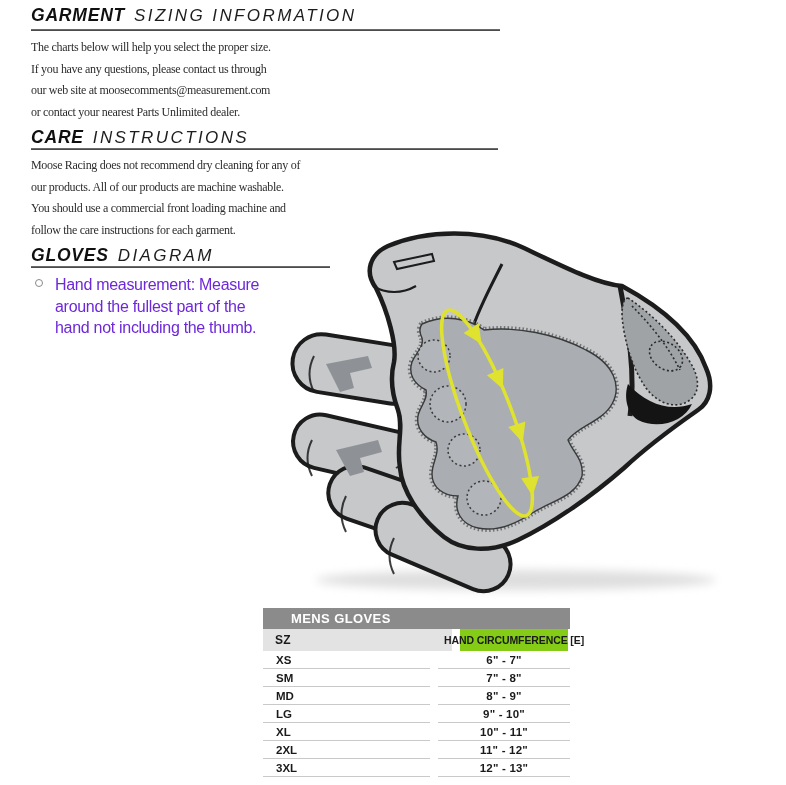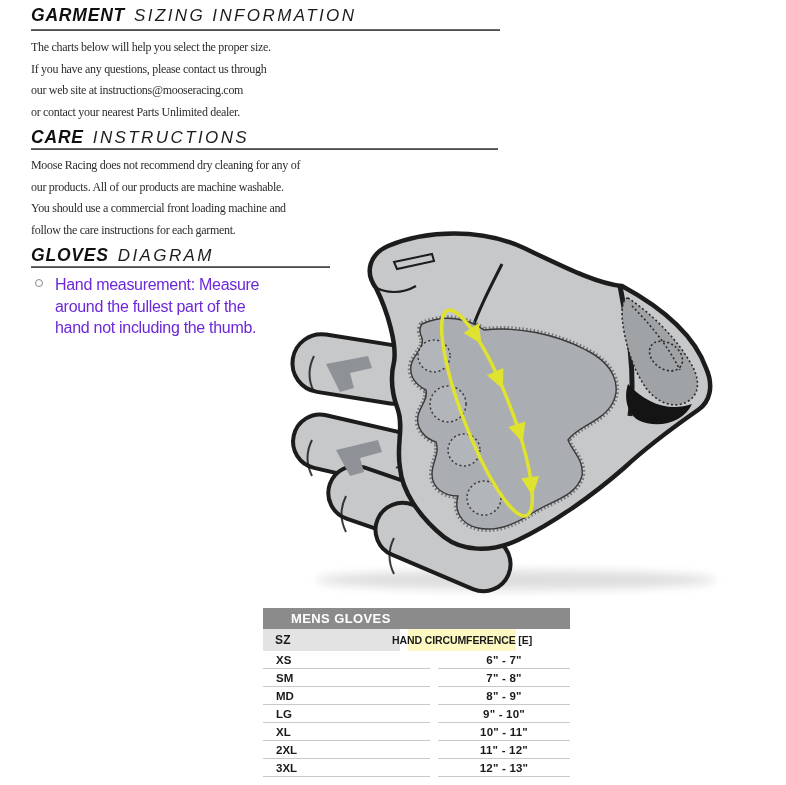--- a/index.html
+++ b/index.html
@@ -22,26 +22,26 @@
   
   .diagram{position:absolute;left:276px;top:228px;width:510px;height:378px;}
   
   .sizetable{position:absolute;left:263px;top:608px;width:307px;}
   .ttitle{
     height:21px;background:#8b8b8b;color:#ffffff;font-weight:700;font-size:13px;
     letter-spacing:.4px;display:flex;align-items:center;padding-left:28px;box-sizing:border-box;
   }
   .thead{display:flex;height:22px;}
   .thead .hl{
-    width:137px;background:#e3e3e3;display:flex;align-items:center;padding-left:12px;
+    width:189px;background:#e3e3e3;display:flex;align-items:center;padding-left:12px;
     box-sizing:border-box;font-weight:700;font-size:12px;color:#1a1a1a;letter-spacing:.2px;
   }
   .thead .gap{width:8px;background:#ffffff;}
   .thead .hr{
-    width:108px;background:#fef9c3;display:flex;align-items:center;justify-content:center;
+    width:108px;background:#84cc16;display:flex;align-items:center;justify-content:center;
     font-weight:700;font-size:10.5px;color:#1a1a1a;letter-spacing:-.1px;white-space:nowrap;
   }
   .trow{display:flex;height:18px;}
   .trow .cl{
     width:167px;border-bottom:1px solid #c9c9c9;display:flex;align-items:center;
     padding-left:13px;box-sizing:border-box;font-weight:700;font-size:11.5px;color:#1a1a1a;
   }
   .trow .gap{width:8px;}
   .trow .cr{
     width:132px;border-bottom:1px solid #c9c9c9;display:flex;align-items:center;justify-content:center;
@@ -54,21 +54,21 @@
 <div class="page">
 
   <div class="heading" style="top:5px;text-align:right;">
     <span class="h-strong">GARMENT</span>
     <span class="h-light">SIZING INFORMATION</span>
   </div>
   <div class="rule" style="top:29px;width:469px;"></div>
   <div class="para" style="top:37px;">
     <div class="bline">The charts below will help you select the proper size.</div>
     <div class="bline">If you have any questions, please contact us through</div>
-    <div class="bline">our web site at instructions@mooseracing.com</div>
+    <div class="bline">our web site at moosecomments@measurement.com</div>
     <div class="bline">or contact your nearest Parts Unlimited dealer.</div>
   </div>
 
   <div class="heading" style="top:127px;">
     <span class="h-strong">CARE</span>
     <span class="h-light">INSTRUCTIONS</span>
   </div>
   <div class="rule" style="top:148px;width:467px;"></div>
   <div class="para" style="top:155px;">
     <div class="bline">Moose Racing does not recommend dry cleaning for any of</div>

